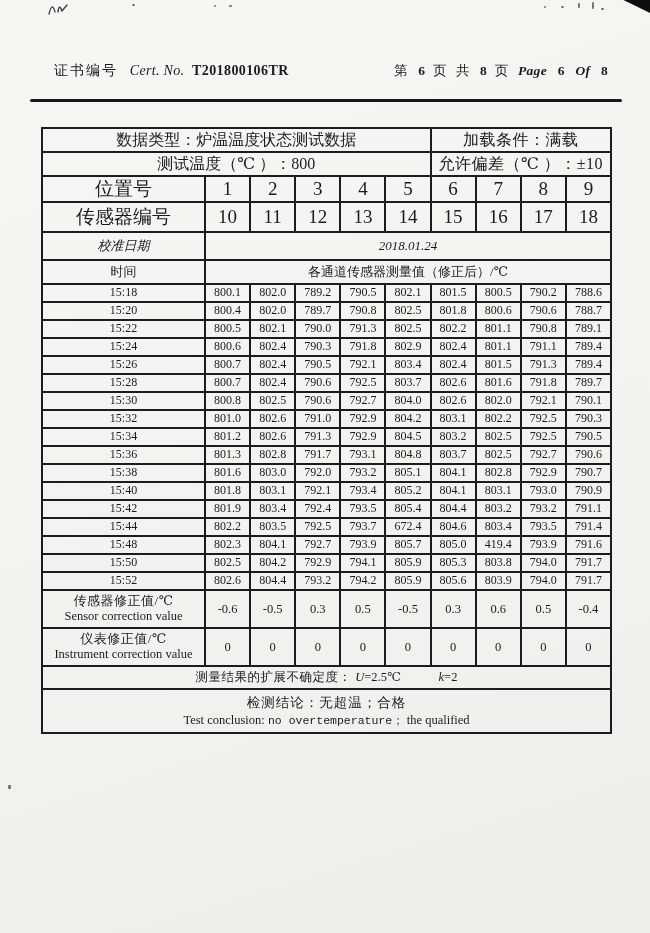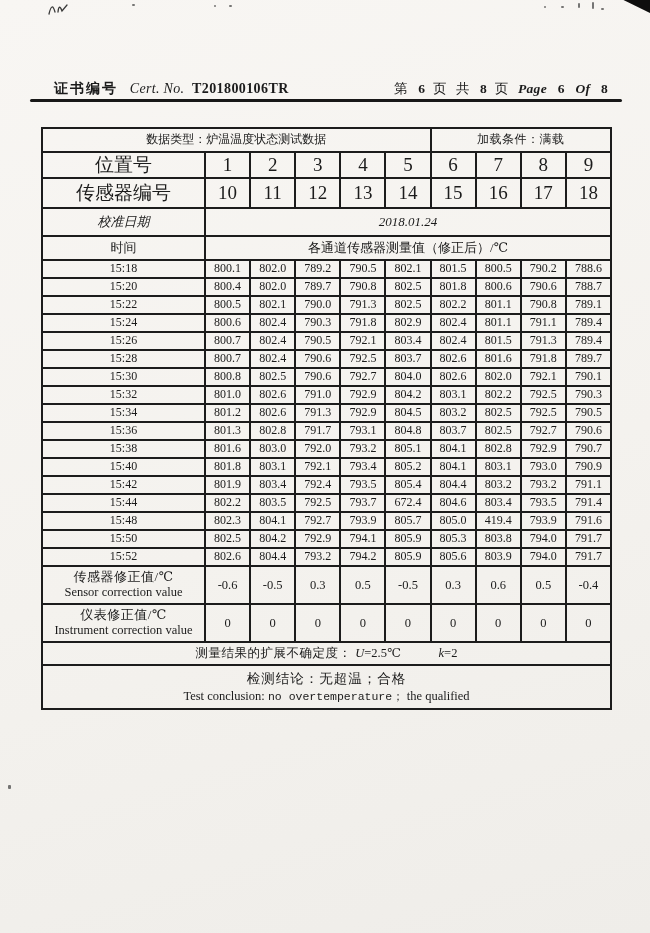--- a/index.html
+++ b/index.html
@@ -25,45 +25,45 @@
   }
   .pen-mark { position: absolute; top: 0; left: 46px; }
   .speck { position: absolute; background: #4a4a4a; opacity: .75; border-radius: 1px; }
 
   
   .doc-header {
     position: absolute; top: 62px; left: 54px; width: 558px;
     display: flex; justify-content: space-between; align-items: baseline;
     font-size: 14px; letter-spacing: .3px; white-space: nowrap;
   }
-  .cert-cn { font-weight: bold; letter-spacing: 2px; }
+  .cert-cn { font-weight: normal; letter-spacing: 2px; }
   .cert-en { font-style: italic; margin: 0 4px 0 8px; }
   .cert-no { font-weight: bold; letter-spacing: .4px; }
-  .pg { font-size: 13.5px; margin-top: 18px; }
+  .pg { font-size: 13.5px; }
   .pg .cn { letter-spacing: 3px; }
   .pg .num { font-weight: bold; margin: 0 4px; }
   .pg .en { font-weight: bold; font-style: italic; margin: 0 3px; }
   .header-rule {
     position: absolute; top: 99px; left: 30px; width: 592px; height: 3px;
     background: #181818; border-radius: 2px;
   }
 
   
   table.report {
     position: absolute; left: 41px; top: 127px; width: 571px;
     border-collapse: collapse; table-layout: fixed;
   }
   table.report td {
     border: 2px solid #1c1c1c;
     text-align: center; vertical-align: middle;
     padding: 0 2px; line-height: 1.15;
     font-size: 12.5px;
   }
   tr.r-head  { height: 24px; }
-  tr.r-head td { font-size: 12px; }
+  tr.r-head td { font-size: 16px; }
   tr.r-pos   { height: 26px; }
   tr.r-pos td, tr.r-sensor td { font-size: 19px; }
   tr.r-sensor { height: 30px; }
   tr.r-cal   { height: 28px; font-style: italic; }
   tr.r-cal td { font-size: 13px; }
   tr.r-time  { height: 24px; }
   tr.r-time td { font-size: 13px; }
   tr.r-data  { height: 18px; }
   tr.r-data td { font-size: 12px; }
   tr.r-corr  { height: 38px; }
@@ -132,20 +132,24 @@
         <col>
         <col>
         <col>
         <col>
     </colgroup>
     <tbody>
       <tr class="r-head">
         <td colspan="6">数据类型：炉温温度状态测试数据</td>
         <td colspan="4" class="cell-left">加载条件：满载</td>
       </tr>
+      <tr class="r-head">
+        <td colspan="6">测试温度（℃ ）：800</td>
+        <td colspan="4" class="cell-left2">允许偏差（℃ ）：±10</td>
+      </tr>
       <tr class="r-pos">
         <td>位置号</td>
 
       <td>1</td>
           <td>2</td>
           <td>3</td>
           <td>4</td>
           <td>5</td>
           <td>6</td>
           <td>7</td>

